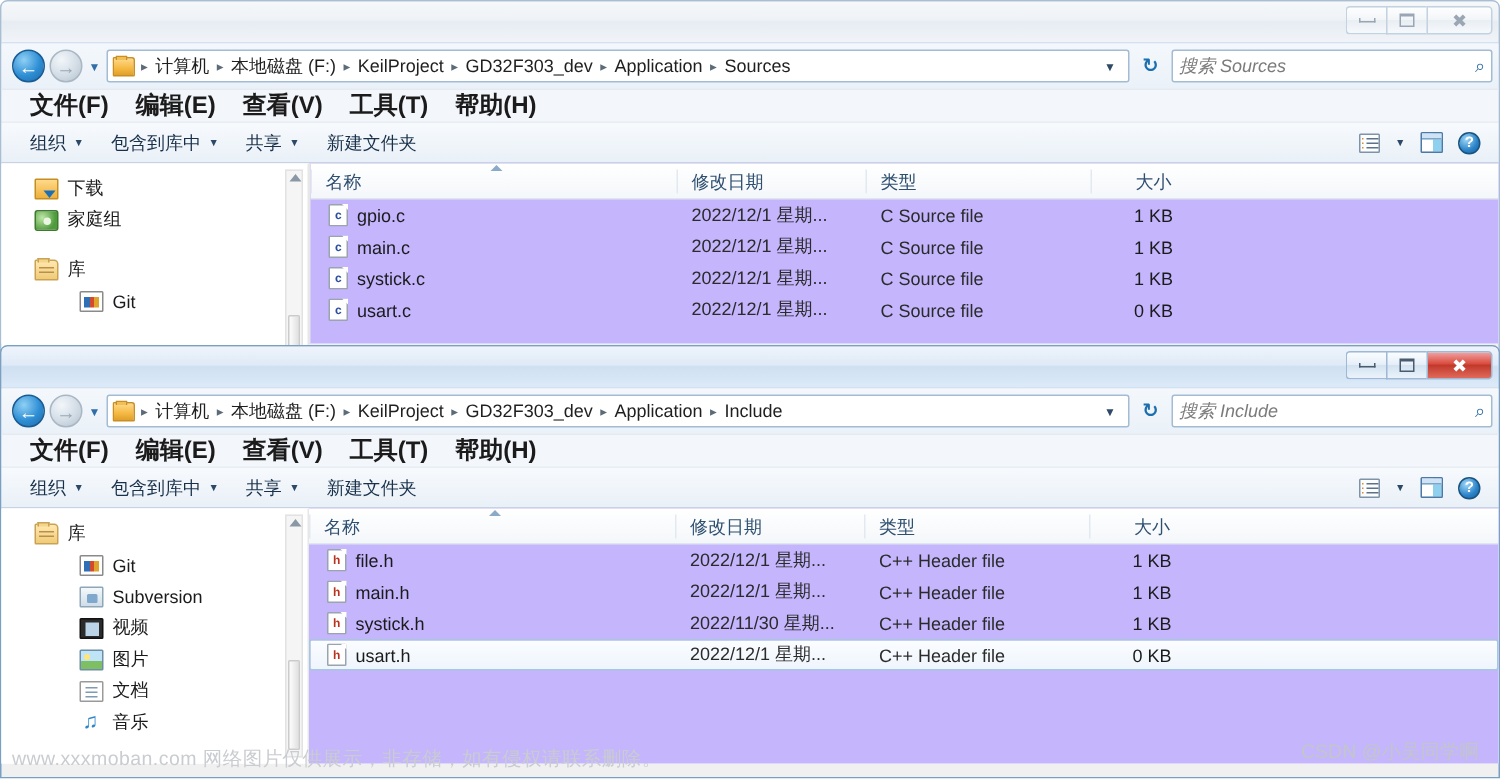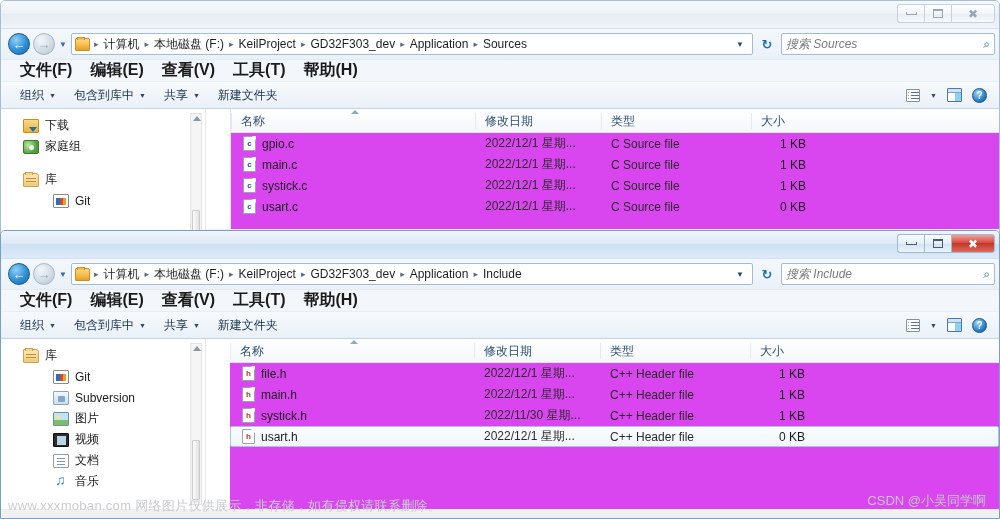--- a/index.html
+++ b/index.html
@@ -346,24 +346,23 @@
   }
   .navscroll .thumb {
     position: absolute; left: 1px; right: 1px;
     background: linear-gradient(to right, #fdfdfd, #e0e0e0);
     border: 1px solid #cbcbcb; border-radius: 1px;
   }
 
   
   .listpane {
     flex: 1 1 auto;
-    background: #d946ef;
+    background: #c4b5fd;
     position: relative;
     overflow: hidden;
-    margin-left: 24px;
   }
   .col-head {
     display: flex;
     height: 24px;
     align-items: center;
     background: linear-gradient(to bottom, #ffffff, #f4f7fa);
     border-bottom: 1px solid #dfe6ee;
     position: relative;
   }
   .col-head .sortmark {
@@ -374,21 +373,21 @@
   .ch {
     font-size: 12px; color: #2f4f70;
     padding-left: 9px;
     border-left: 1px solid #e3e9f0;
     height: 16px; line-height: 16px;
   }
   .ch:first-child { border-left: none; }
   .c-name { width: 244px; }
   .c-date { width: 126px; }
   .c-type { width: 150px; }
-  .c-size { width: 74px; }
+  .c-size { width: 74px; text-align: center; }
 
   .row {
     display: flex; align-items: center;
     height: 21px;
     border: 1px solid transparent;
   }
   .row.selected {
     background: linear-gradient(to bottom, #fbfdff, #eef5fc);
     border: 1px solid #a7c6e0;
     border-radius: 2px;
@@ -689,26 +688,26 @@
         </div>
         <div class="nav-item indent">
           <span class="nav-ico ic-git"></span>
           <span>Git</span>
         </div>
         <div class="nav-item indent">
           <span class="nav-ico ic-svn"></span>
           <span>Subversion</span>
         </div>
         <div class="nav-item indent">
+          <span class="nav-ico ic-video"></span>
+          <span>视频</span>
+        </div>
+        <div class="nav-item indent">
           <span class="nav-ico ic-picture"></span>
           <span>图片</span>
-        </div>
-        <div class="nav-item indent">
-          <span class="nav-ico ic-video"></span>
-          <span>视频</span>
         </div>
         <div class="nav-item indent">
           <span class="nav-ico ic-doc"></span>
           <span>文档</span>
         </div>
         <div class="nav-item indent">
           <span class="nav-ico ic-music"></span>
           <span>音乐</span>
         </div>
         <div class="navscroll">

